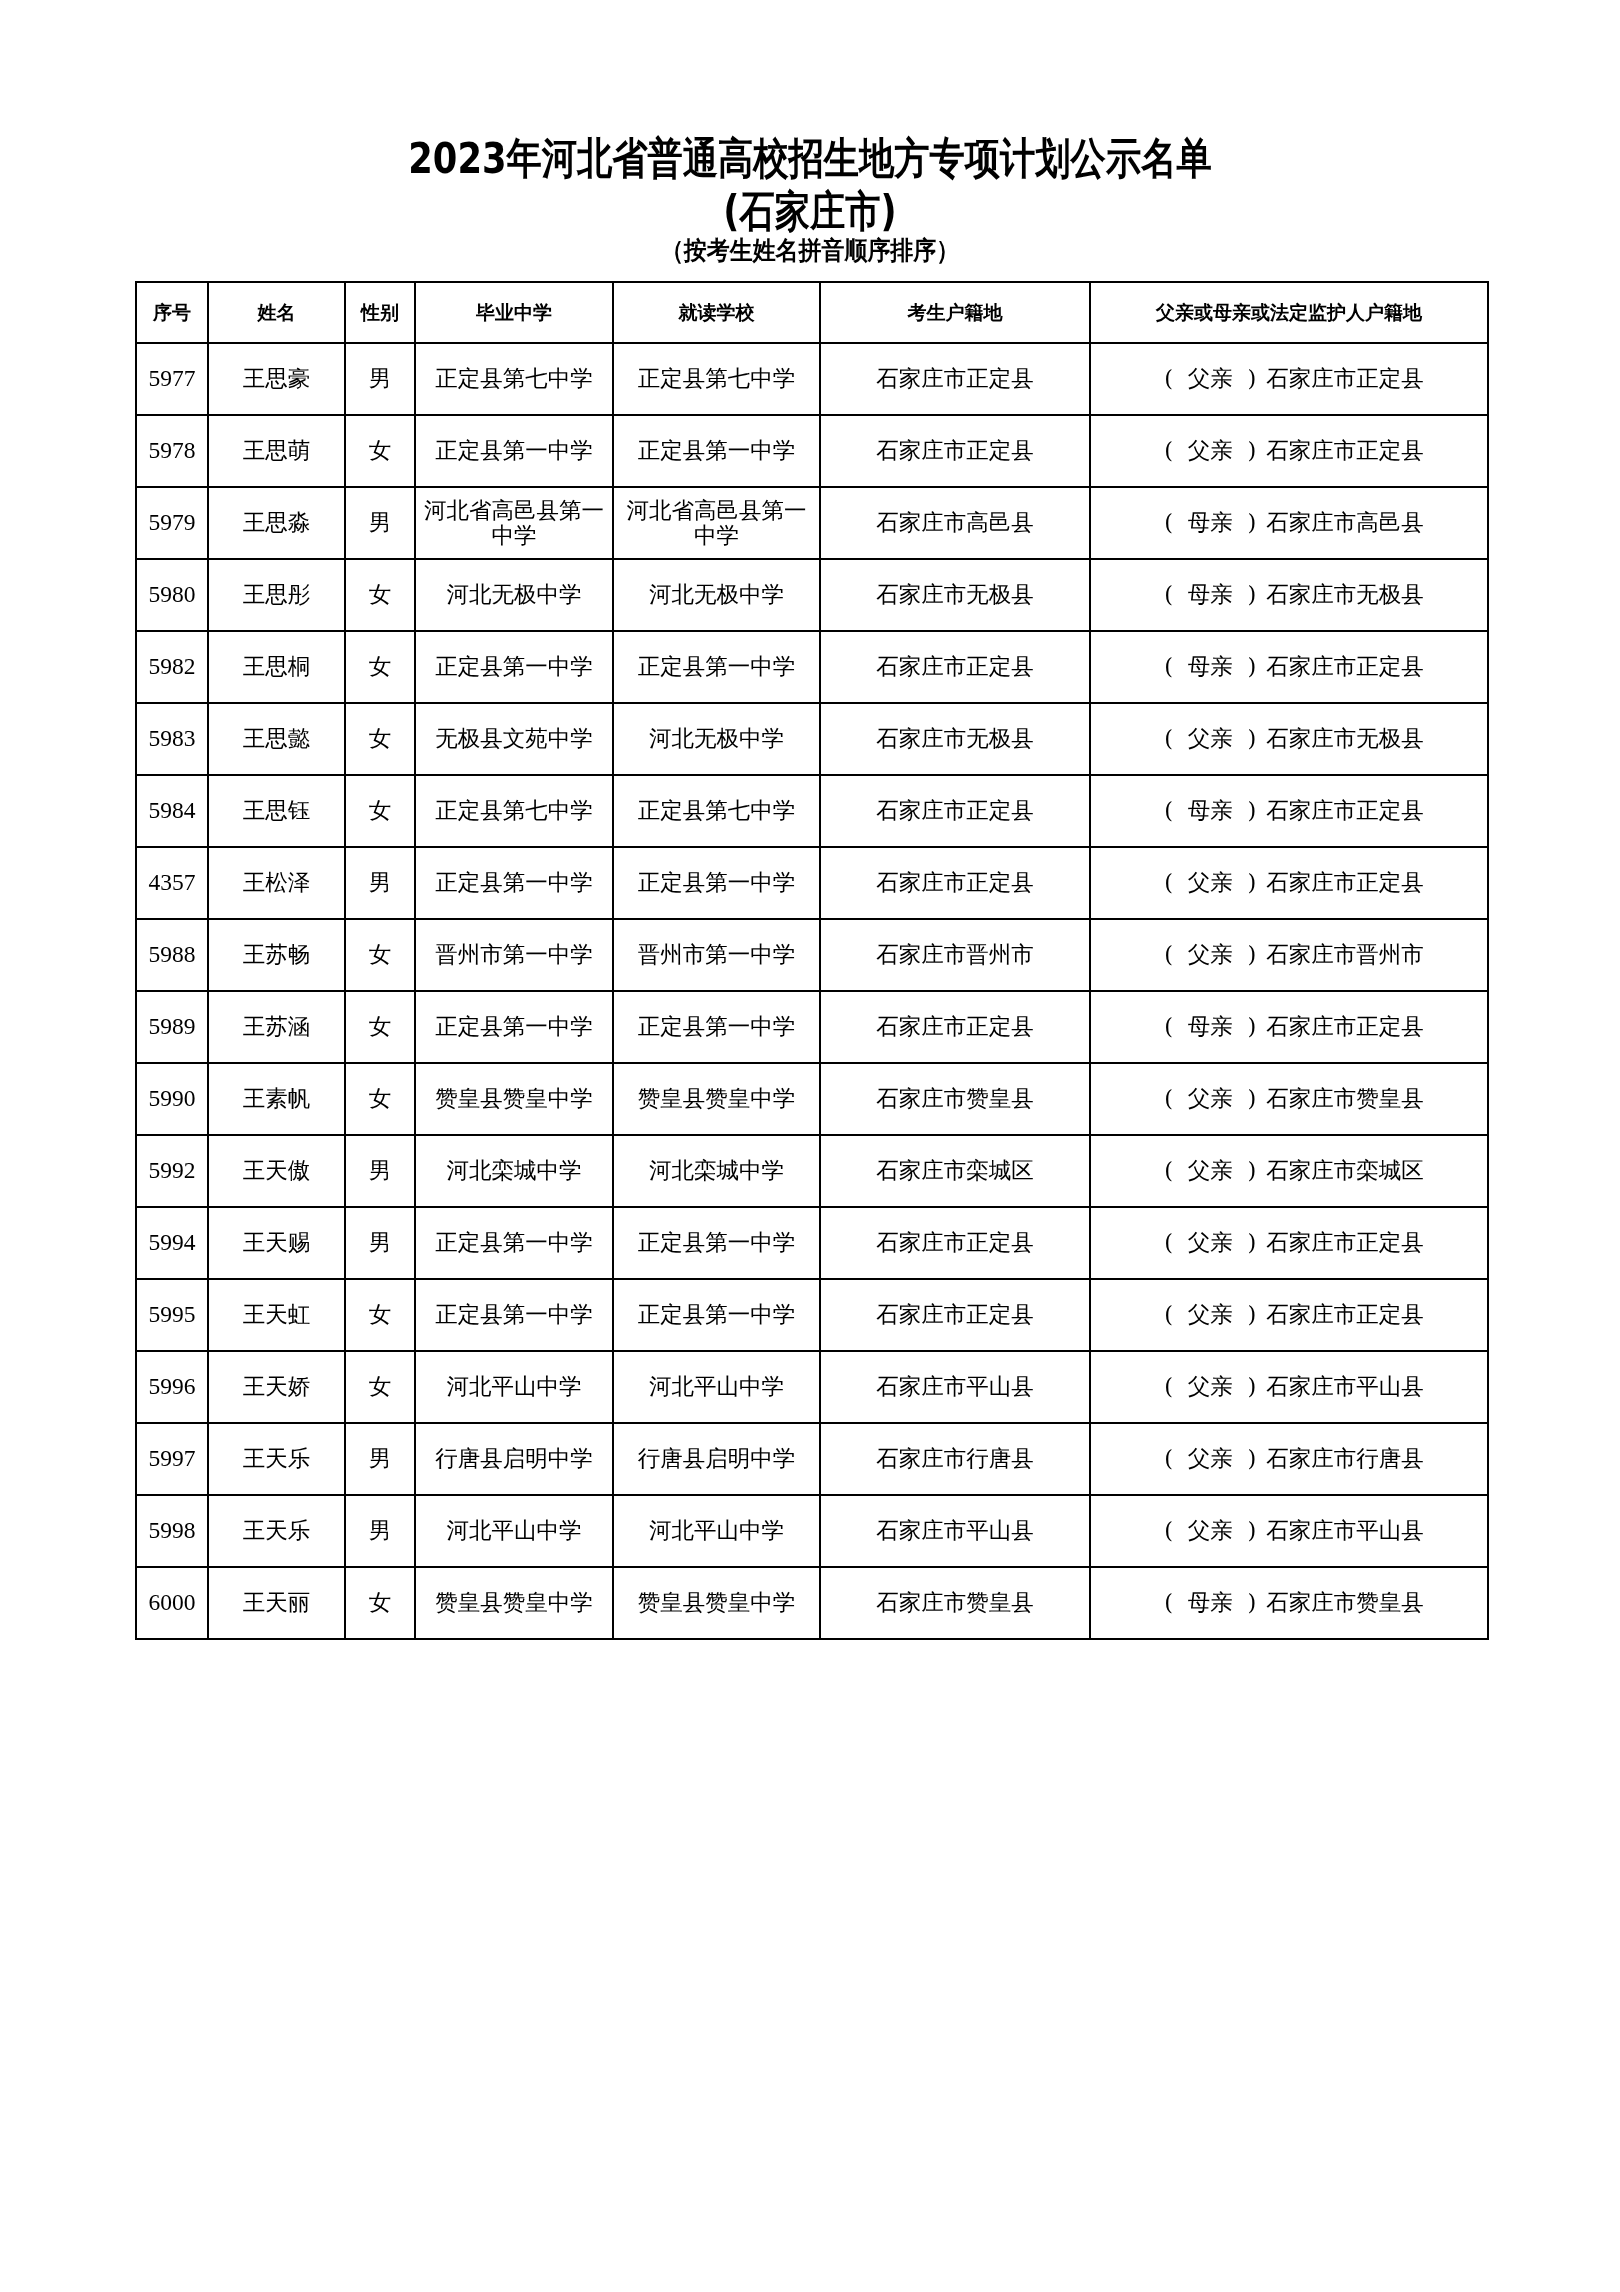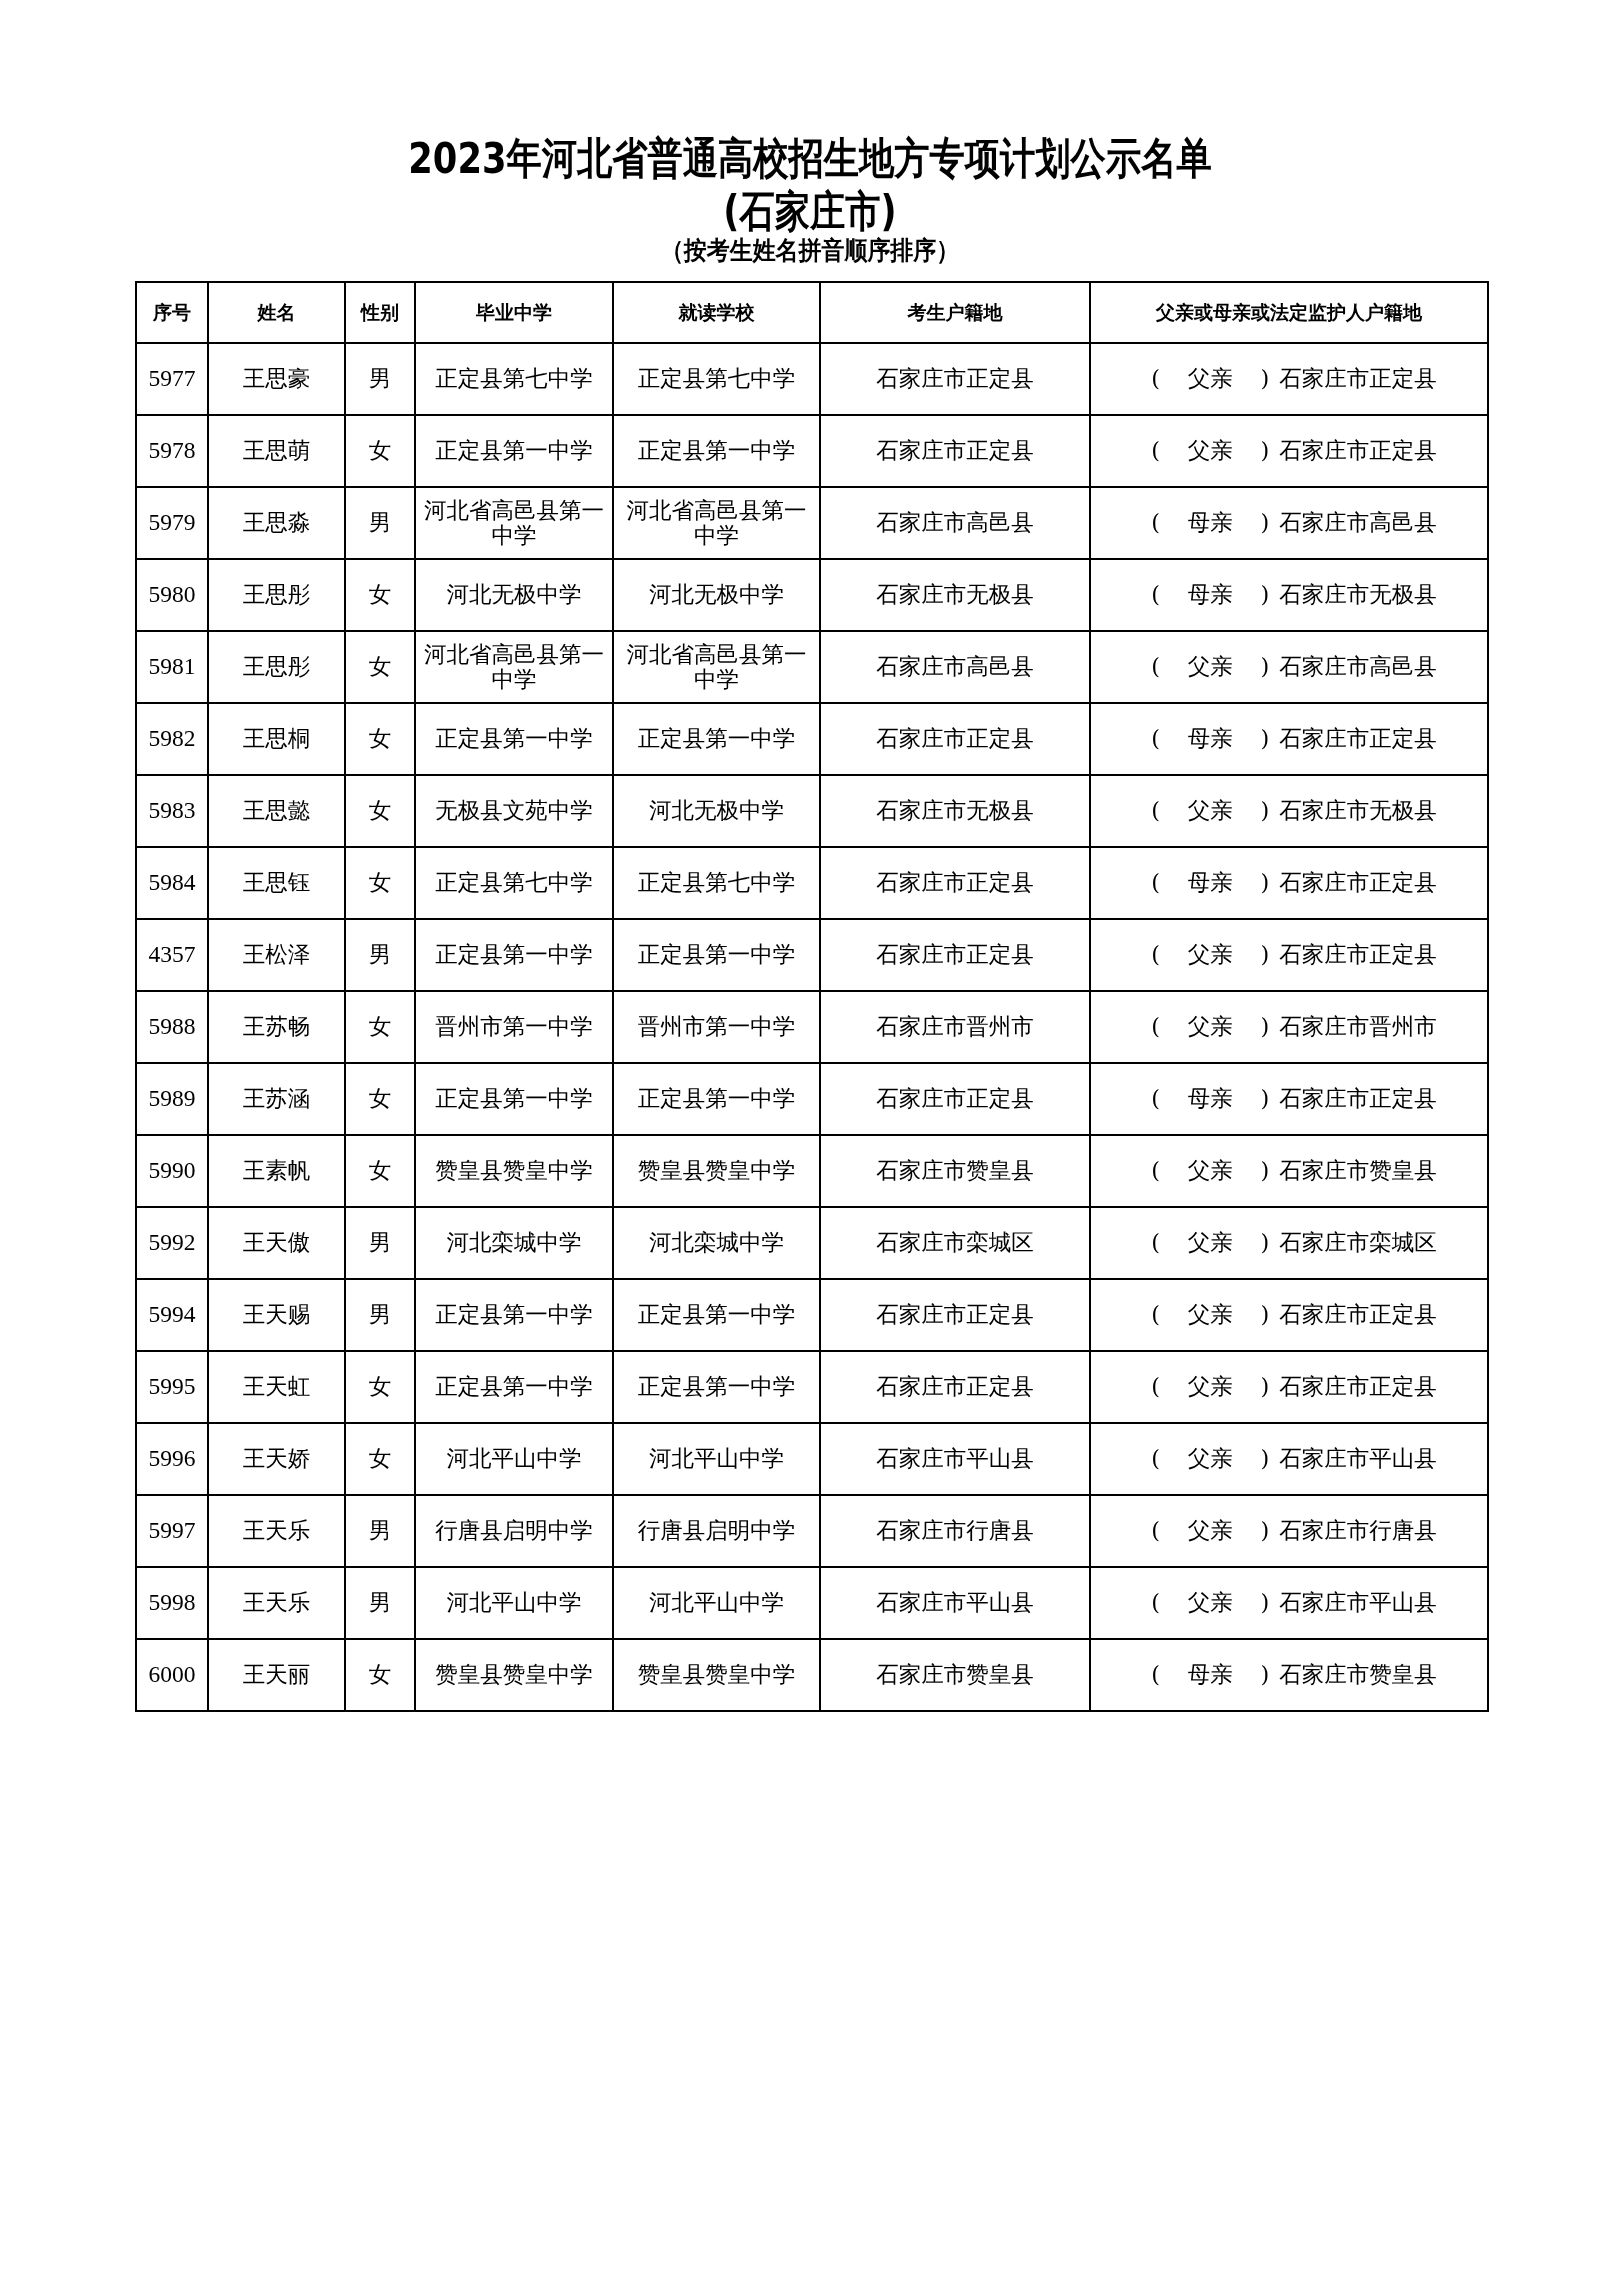--- a/index.html
+++ b/index.html
@@ -18,21 +18,21 @@
           table-layout: fixed; width: 1351px; }
   td, th { border: 2.9px solid #000; text-align: center; vertical-align: middle; padding: 0 5.9px;
            font-size: 22.5px; line-height: 25.5px; font-weight: normal; }
   th { height: 59px; font-weight: bold; font-size: 19px;
        font-family: "DejaVu Sans", "Liberation Sans", sans-serif; }
   td { height: 70px; font-family: "DejaVu Serif", "Liberation Serif", serif; }
   td.num { font-family: "Liberation Serif", "DejaVu Serif", serif; font-size: 23.5px; padding: 0 6px; margin-top: 20px; }
   .col-no { width: 72px; } .col-name { width: 137px; } .col-sex { width: 70px; }
   .col-grad { width: 198px; } .col-cur { width: 207px; } .col-reg { width: 270px; } .col-parent { width: 398px; }
   .paren { display: inline-block; margin: 0 9.8px; }
-  .rel { display: inline-block; margin: 0 18px; }
+  .rel { display: inline-block; margin: 0 5px; }
 </style>
 </head>
 <body>
 
 <div class="title">2023年河北省普通高校招生地方专项计划公示名单</div>
 <div class="subtitle">(石家庄市)</div>
 <div class="sortnote">（按考生姓名拼音顺序排序）</div>
 
 <table>
   <colgroup>
@@ -86,29 +86,20 @@
       <tr>
         <td class="num">5980</td>
         <td>王思彤</td>
         <td>女</td>
         <td>河北无极中学</td>
         <td>河北无极中学</td>
         <td>石家庄市无极县</td>
         <td><span class="paren">(</span><span class="rel">母亲</span><span class="paren">)</span><span>石家庄市无极县</span></td>
       </tr>
       <tr>
-        <td class="num">5981</td>
-        <td>王思彤</td>
-        <td>女</td>
-        <td>河北省高邑县第一中学</td>
-        <td>河北省高邑县第一中学</td>
-        <td>石家庄市高邑县</td>
-        <td><span class="paren">(</span><span class="rel">父亲</span><span class="paren">)</span><span>石家庄市高邑县</span></td>
-      </tr>
-      <tr>
         <td class="num">5982</td>
         <td>王思桐</td>
         <td>女</td>
         <td>正定县第一中学</td>
         <td>正定县第一中学</td>
         <td>石家庄市正定县</td>
         <td><span class="paren">(</span><span class="rel">母亲</span><span class="paren">)</span><span>石家庄市正定县</span></td>
       </tr>
       <tr>
         <td class="num">5983</td>

